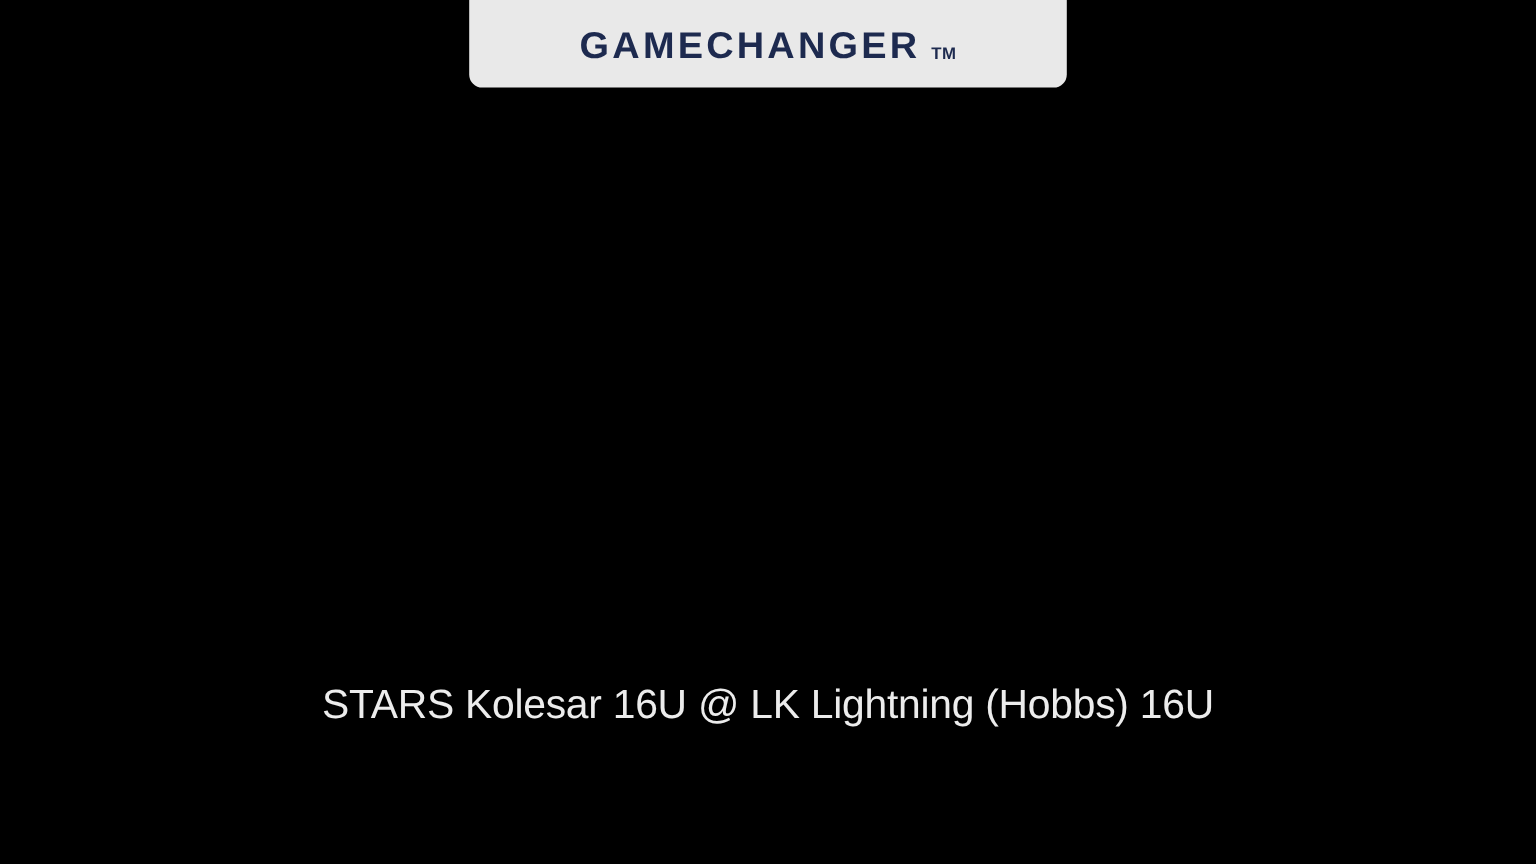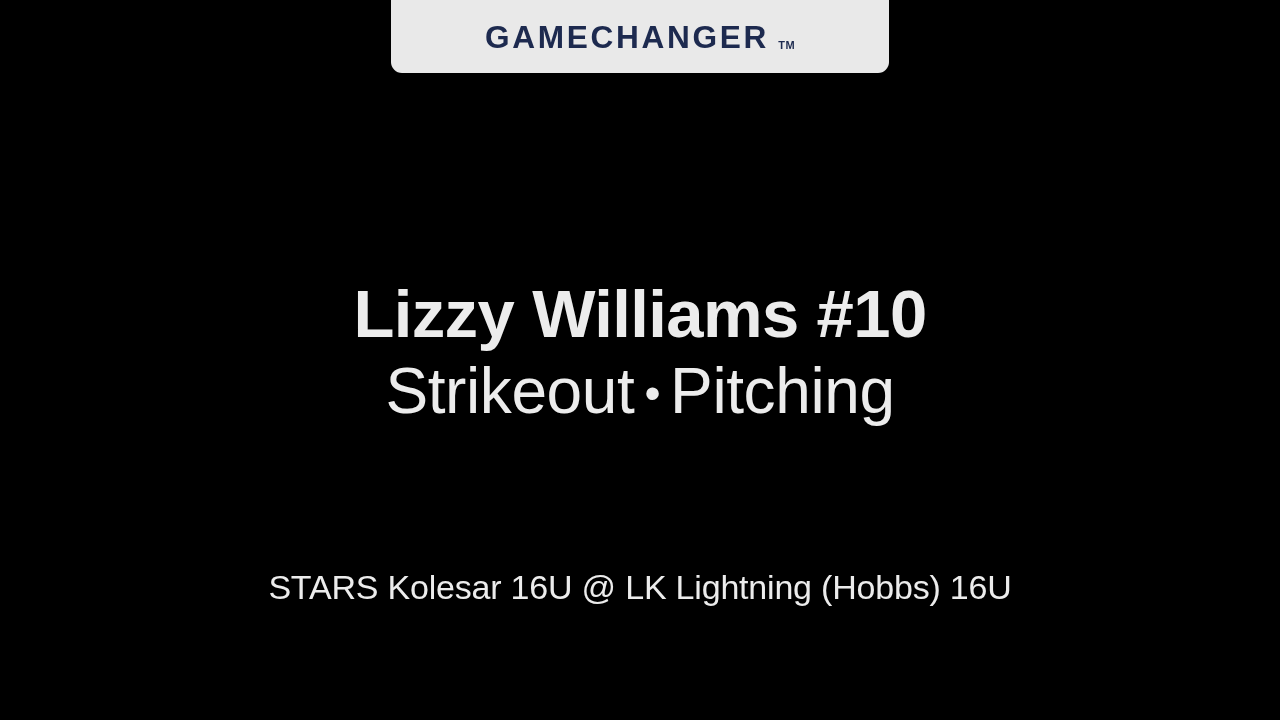--- a/index.html
+++ b/index.html
@@ -52,21 +52,21 @@
     color: #1d2a4f;
     line-height: 1;
     transform: scaleX(1.02);
     transform-origin: left center;
     white-space: nowrap;
   }
 
   #logo-tm {
     font-family: "Liberation Sans", sans-serif;
     font-weight: 700;
-    font-size: 11px;
+    font-size: 14px;
     letter-spacing: 0.5px;
     color: #1d2a4f;
     line-height: 1;
     margin-left: 15px;
     position: relative;
     top: 1px;
   }
 
   
   #highlight-block {
@@ -127,22 +127,16 @@
 
 <div id="stage">
 
   <div id="logo-banner">
     <div id="logo-lockup">
       <span id="logo-wordmark">GAMECHANGER</span>
       <span id="logo-tm">TM</span>
     </div>
   </div>
 
-  <div id="highlight-block">
-    <div id="player-line">Lizzy Williams #10</div>
-    <div id="event-line">
-      <span>Strikeout</span><span class="event-sep">•</span><span>Pitching</span>
-    </div>
-  </div>
 
   <div id="game-line">STARS Kolesar 16U @ LK Lightning (Hobbs) 16U</div>
 
 </div>
 
 </body></html>

